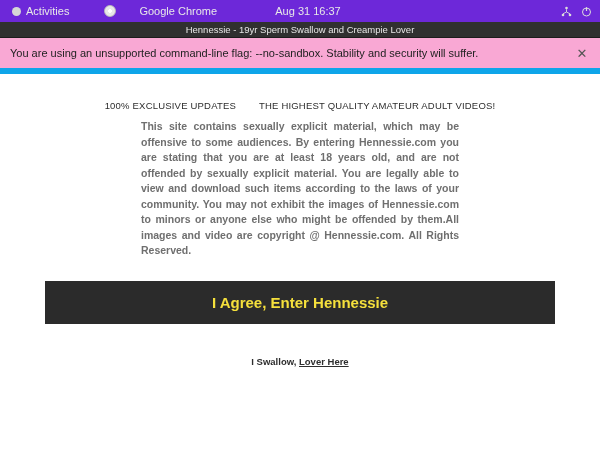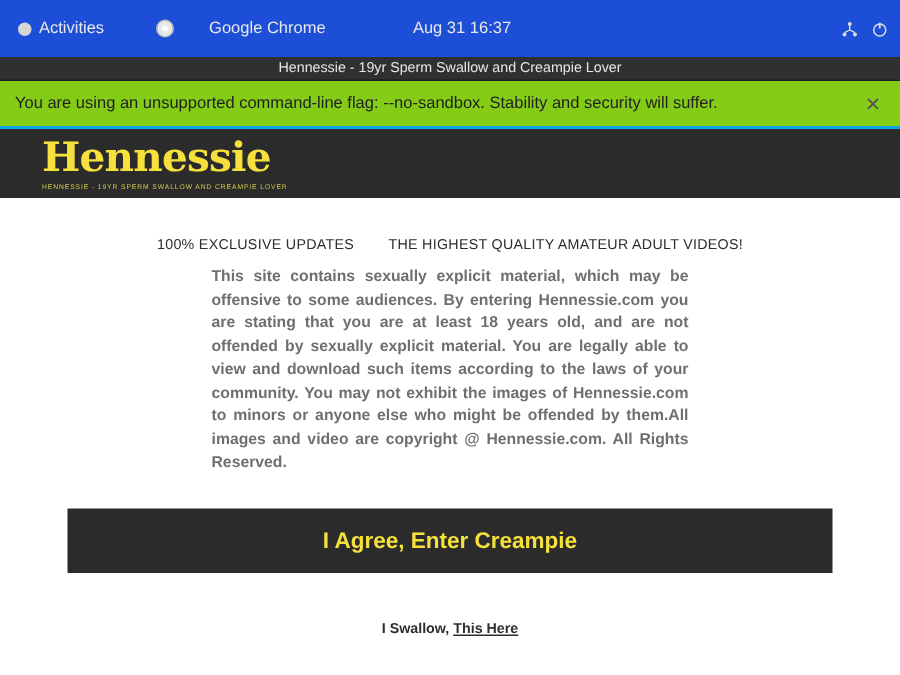--- a/index.html
+++ b/index.html
@@ -9,22 +9,22 @@
   body {
     width: 600px;
     height: 450px;
     overflow: hidden;
     background: #ffffff;
     font-family: "Liberation Sans", sans-serif;
   }
 
   
   .gnome-bar {
-    height: 38px;
-    background: #1d4ed8;
+    height: 22px;
+    background: #6d28d9;
     color: #e8e8e8;
     display: flex;
     align-items: center;
     font-size: 11px;
     position: relative;
   }
   .gnome-left {
     display: flex;
     align-items: center;
     gap: 6px;
@@ -84,22 +84,22 @@
     font-size: 9.5px;
     display: flex;
     align-items: center;
     justify-content: center;
     border-bottom: 1px solid #1c1c1c;
   }
 
   
   .infobar {
     height: 30px;
-    background: #84cc16;
-    border-bottom: 2px solid #0ea5e9;
+    background: #f9a8d4;
+    border-bottom: 6px solid #0ea5e9;
     display: flex;
     align-items: center;
     padding: 0 10px;
     font-size: 11px;
     color: #222;
   }
   .infobar-text { flex: 1; }
   .infobar-close {
     width: 16px;
     height: 16px;
@@ -228,34 +228,28 @@
   <span>Hennessie - 19yr Sperm Swallow and Creampie Lover</span>
 </div>
 
 <div class="infobar">
   <div class="infobar-text">You are using an unsupported command-line flag: --no-sandbox. Stability and security will suffer.</div>
   <div class="infobar-close">✕</div>
 </div>
 
 <div class="page">
 
-  <div class="header-band">
-    <div>
-      <div class="logo">Hennessie</div>
-      <div class="logo-sub">HENNESSIE - 19YR SPERM SWALLOW AND CREAMPIE LOVER</div>
-    </div>
-  </div>
 
   <div class="tagline">
     <span>100% EXCLUSIVE UPDATES</span>
     <span>THE HIGHEST QUALITY AMATEUR ADULT VIDEOS!</span>
   </div>
 
   <div class="disclaimer">This site contains sexually explicit material, which may be offensive to some audiences. By entering Hennessie.com you are stating that you are at least 18 years old, and are not offended by sexually explicit material. You are legally able to view and download such items according to the laws of your community. You may not exhibit the images of Hennessie.com to minors or anyone else who might be offended by them.All images and video are copyright @ Hennessie.com. All Rights Reserved.</div>
 
-  <button class="agree-btn">I Agree, Enter Creampie</button>
+  <button class="agree-btn">I Agree, Enter Hennessie</button>
 
   <div class="disagree">
     <span>I Swallow,</span>
-    <a href="#">This Here</a>
+    <a href="#">Lover Here</a>
   </div>
 
 </div>
 
 </body></html>

